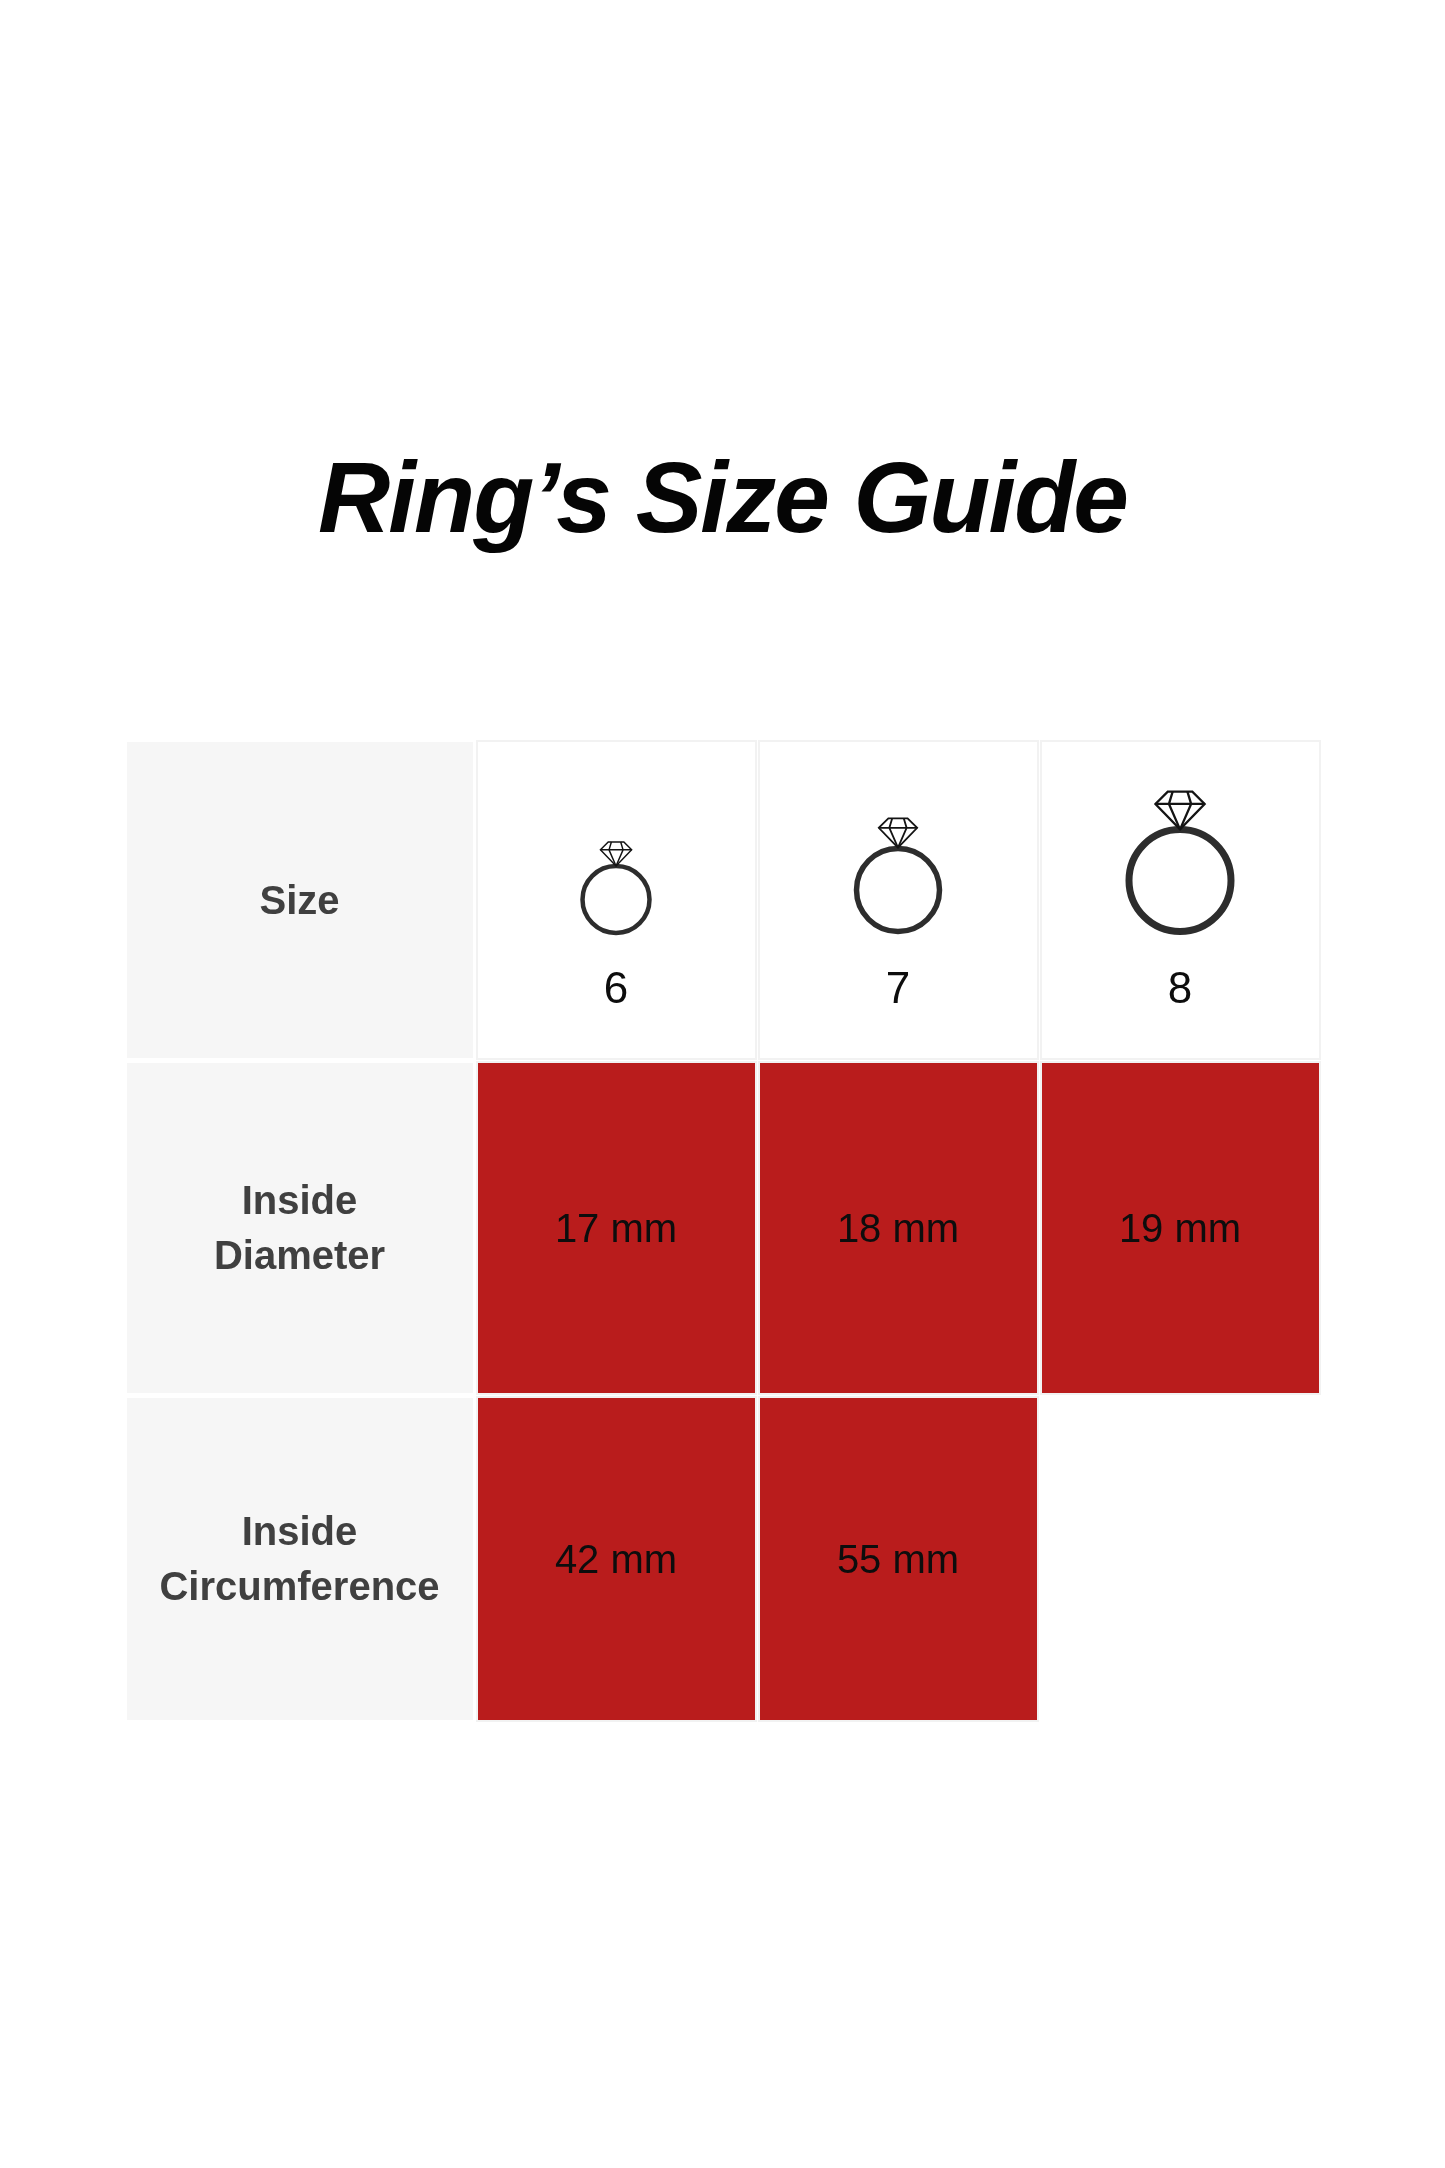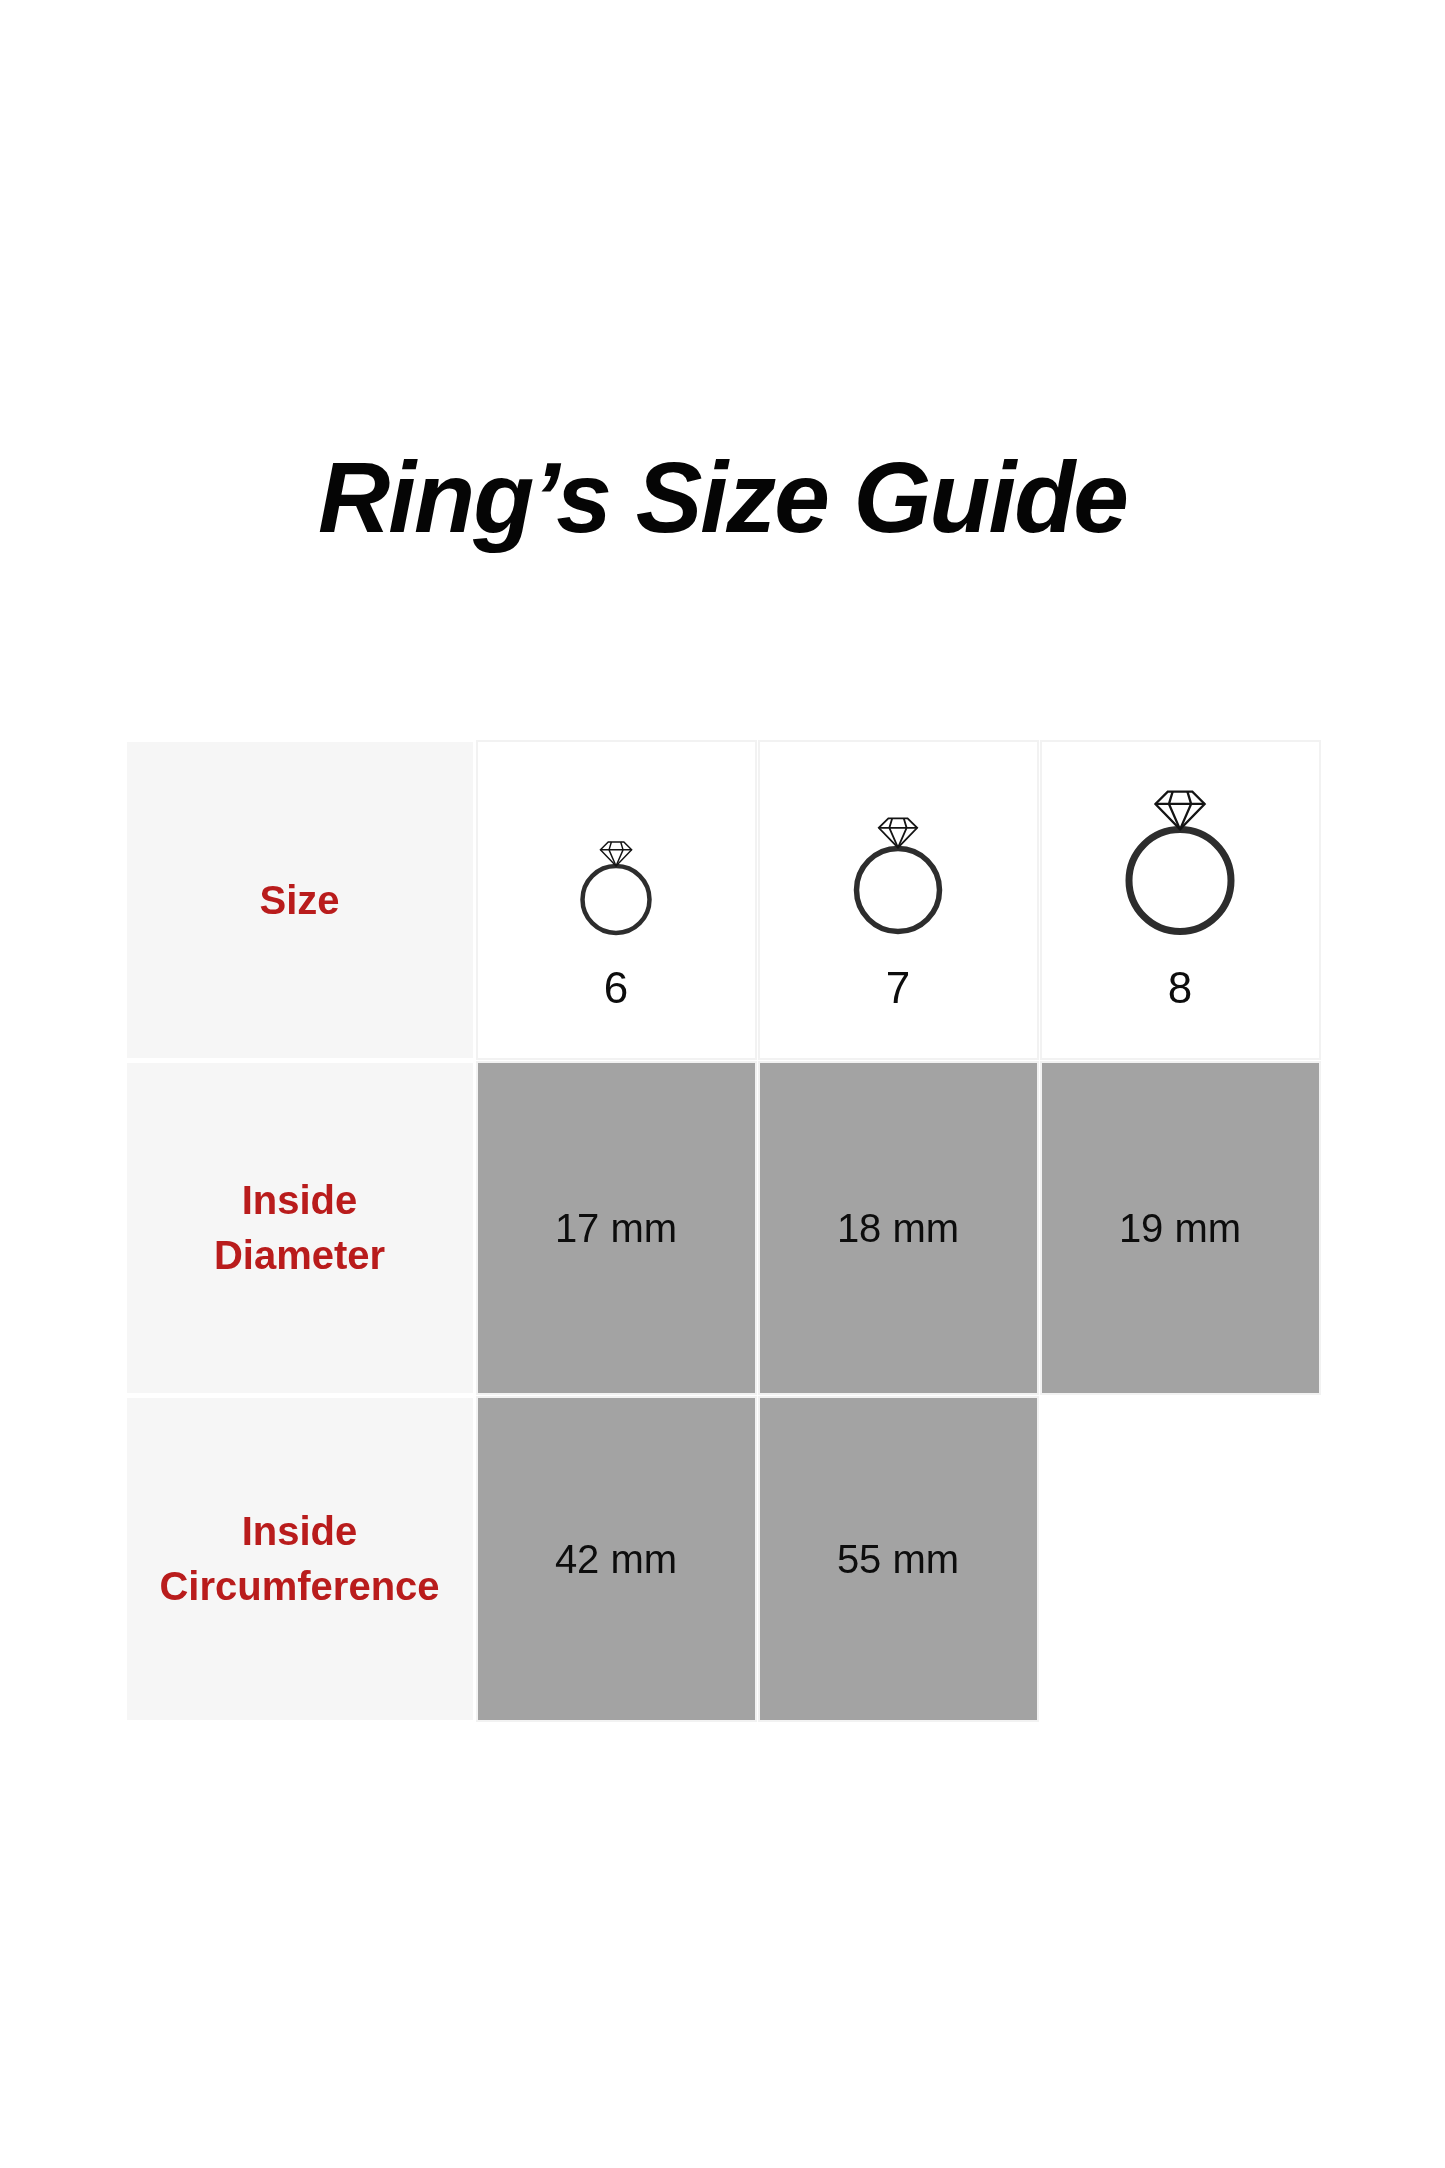--- a/index.html
+++ b/index.html
@@ -32,41 +32,41 @@
   .head-cell {
     background: #f6f6f6;
     display: flex;
     flex-direction: column;
     align-items: center;
     justify-content: center;
     font-size: 40px;
     font-weight: 700;
     line-height: 55px;
     text-align: center;
-    color: #b91c1c;
+    color: #404040;
   }
   .ring-cell {
     background: #ffffff;
     outline: 2.5px solid #f2f2f2;
     display: flex;
     flex-direction: column;
     align-items: center;
     justify-content: flex-end;
     box-sizing: border-box;
     padding-bottom: 48px;
   }
   .ring-number {
     font-size: 44px;
     font-weight: 400;
     line-height: 1;
     margin-top: 30px;
     color: #0d0d0d;
   }
   .value-cell {
-    background: #a3a3a3;
+    background: #b91c1c;
     outline: 2.5px solid #f2f2f2;
     display: flex;
     align-items: center;
     justify-content: center;
     font-size: 40px;
     font-weight: 400;
     color: #0d0d0d;
   }
   svg { display: block; }
 </style>

